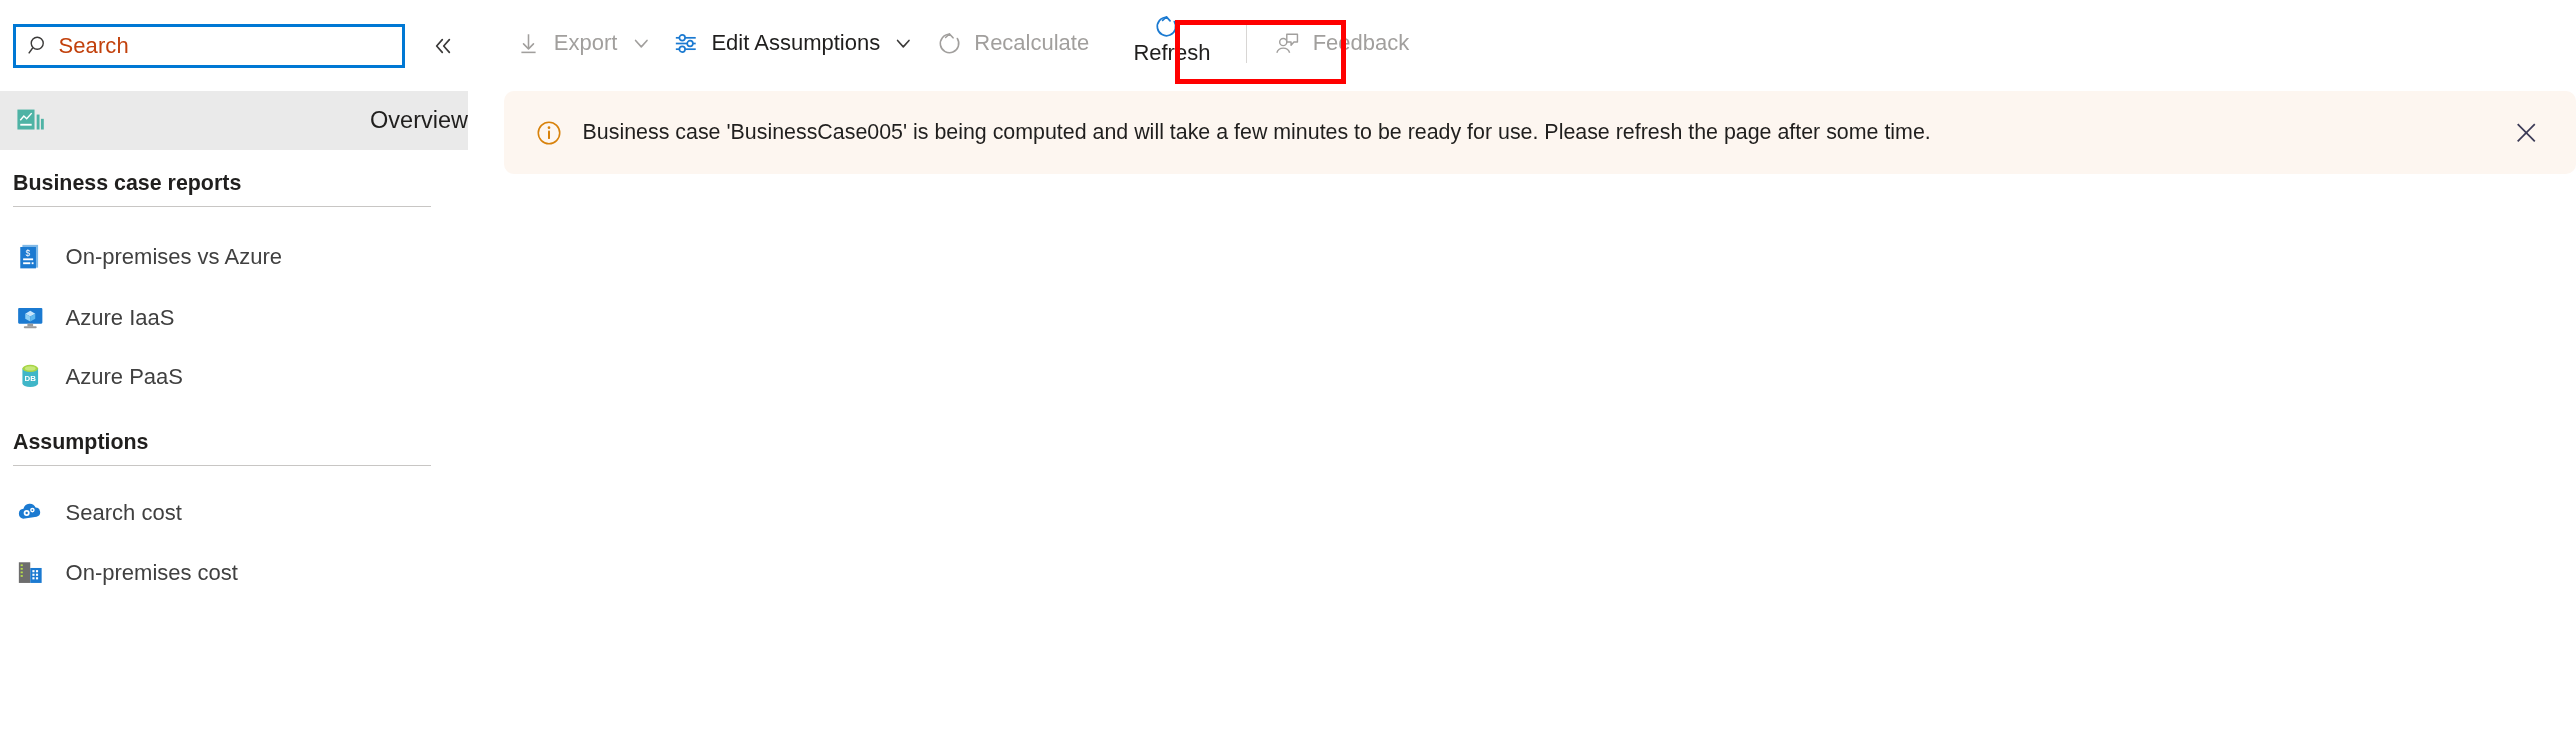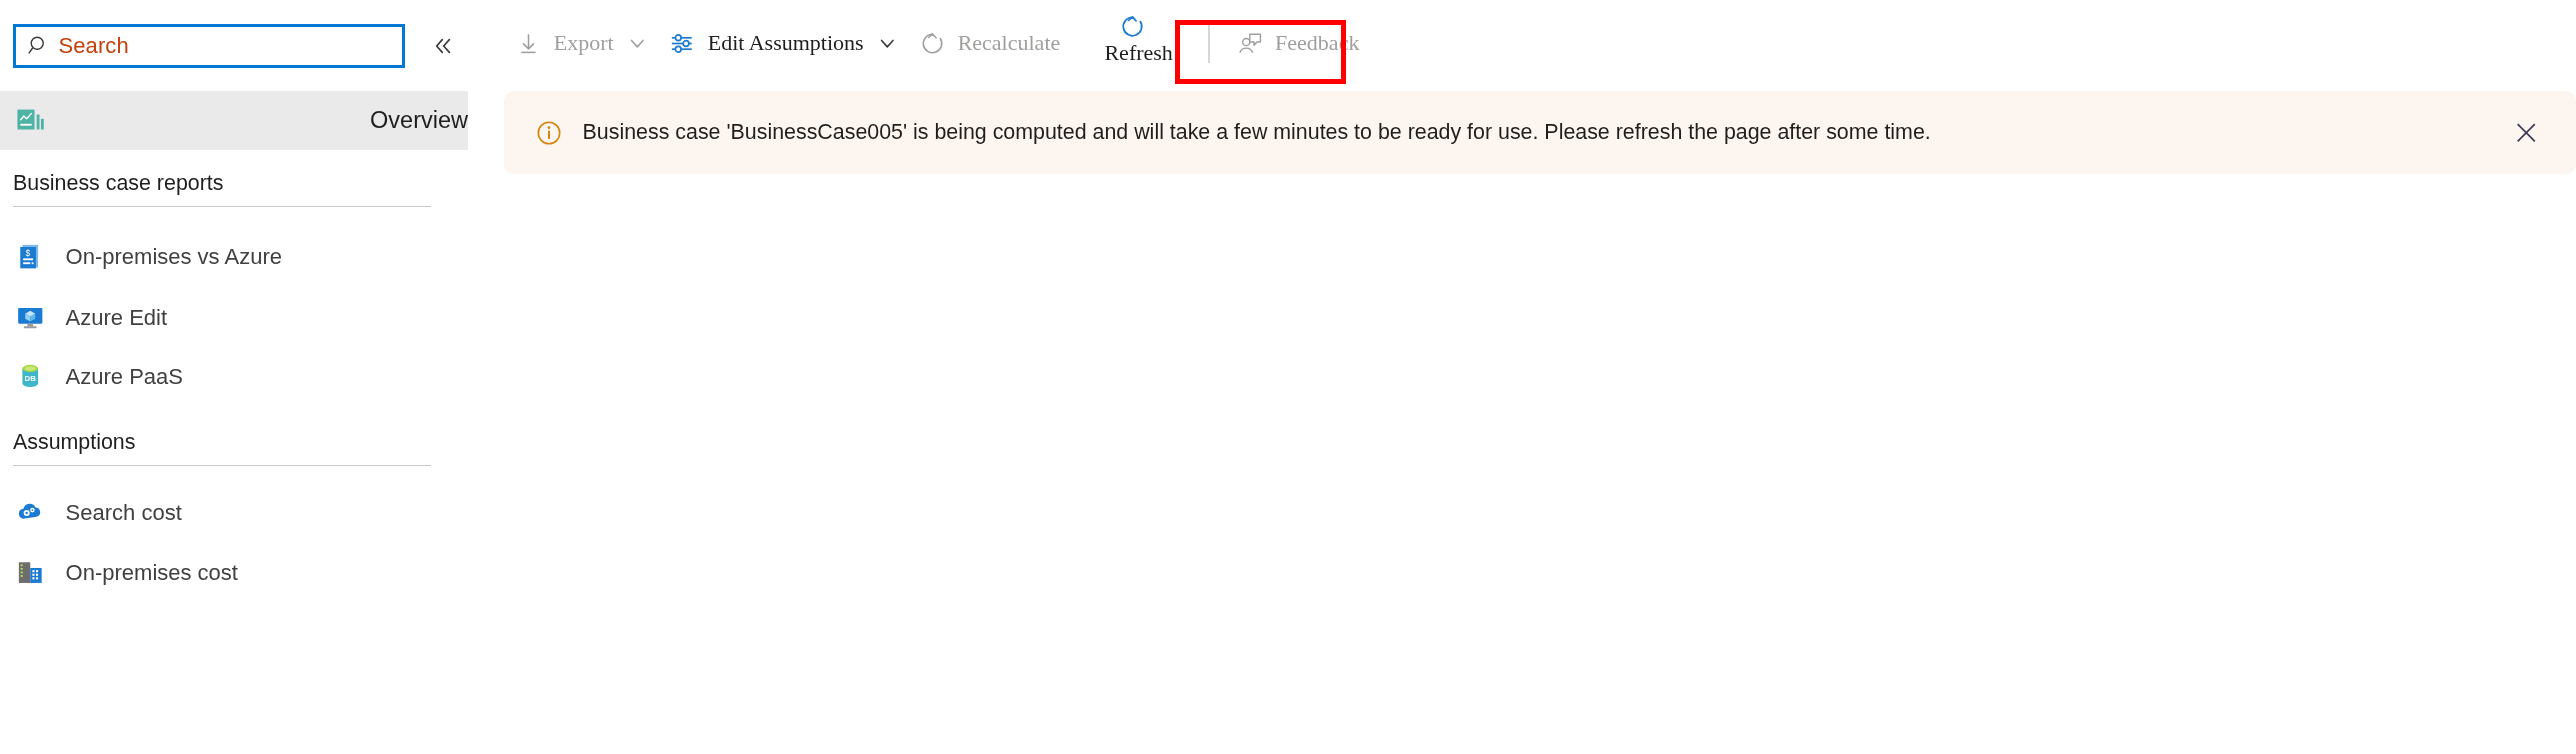--- a/index.html
+++ b/index.html
@@ -94,21 +94,21 @@
     color: #201f1e;
     font-family: "Liberation Sans", sans-serif;
   }
 
   
   .section-head {
     position: absolute;
     left: 13px;
     width: 418px;
     font-size: 21.4px;
-    font-weight: normal;
+    font-weight: bold;
     color: #201f1e;
     font-family: "Liberation Sans", sans-serif;
     padding-bottom: 10px;
     border-bottom: 1.4px solid #c8c6c4;
   }
   #sec-reports { top: 171px; }
   #sec-assumptions { top: 430px; }
 
   
   .nav-item {
@@ -159,21 +159,21 @@
     display: flex;
     align-items: center;
     padding: 0 11.4px;
     cursor: pointer;
     white-space: nowrap;
   }
   .cmd-btn.disabled { cursor: default; }
   .cmd-label {
     font-size: 22px;
     margin-left: 11.4px;
-    font-family: Liberation Serif, serif;
+    font-family: Liberation Sans, sans-serif;
     color: #201f1e;
   }
   .cmd-btn.disabled .cmd-label { color: #a19f9d; }
   .cmd-chevron { margin-left: 14.3px; display: flex; align-items: center; }
   .cmd-icon { width: 27px; height: 27px; display: block; flex: 0 0 auto; }
 
   .cmd-sep {
     width: 1.4px;
     height: 40px;
     background: #d8d6d4;
@@ -286,21 +286,21 @@
       <span class="nav-icon">
         <svg viewBox="0 0 40 40" width="28.5" height="28.5" aria-hidden="true">
           <rect x="3" y="7" width="34" height="22" rx="1.5" fill="#1b7ad1"></rect>
           <rect x="16" y="29" width="8" height="4" fill="#9a9a9a"></rect>
           <rect x="11" y="32.5" width="18" height="3" rx="1.3" fill="#9a9a9a"></rect>
           <polygon points="20,11 27,15 20,19 13,15" fill="#c7e6fb"></polygon>
           <polygon points="13,15 20,19 20,26 13,22" fill="#8fd0f5"></polygon>
           <polygon points="27,15 20,19 20,26 27,22" fill="#5fb9ef"></polygon>
         </svg>
       </span>
-      <span class="nav-label">Azure Edit</span>
+      <span class="nav-label">Azure IaaS</span>
     </div>
 
     <div class="nav-item" id="nav-azure-paas">
       <span class="nav-icon">
         <svg viewBox="0 0 40 40" width="28.5" height="28.5" aria-hidden="true">
           <path d="M9 9 h22 v21 a11 5 0 0 1 -22 0 z" fill="#3fb6c8"></path>
           <ellipse cx="20" cy="9" rx="11" ry="5" fill="#a7d545"></ellipse>
           <ellipse cx="20" cy="9" rx="7.5" ry="3" fill="#c7e87a"></ellipse>
           <text x="20" y="27" font-size="11" fill="#ffffff" text-anchor="middle" font-weight="bold" font-family="Liberation Sans, sans-serif">DB</text>
         </svg>

